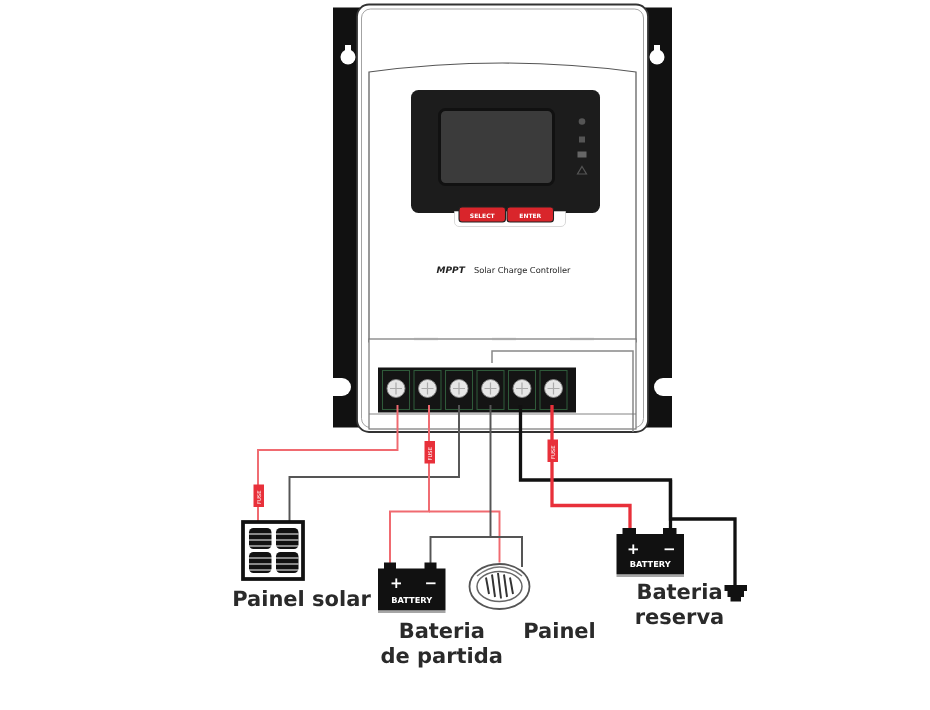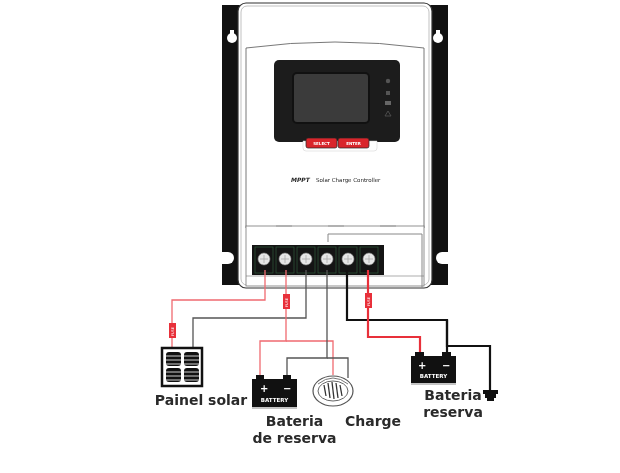--- a/index.html
+++ b/index.html
@@ -179,21 +179,21 @@
   </g>
 
   <g>
     <path d="M483 390 h15 v4 h-2 v4 h-2 v3 h-7 v-3 h-2 v-4 h-2 z" fill="#111"></path>
   </g>
 </svg>
 
 <div class="lbl" style="left:134px; top:392px; width:96px;">Painel solar</div>
 <div class="lbl" style="left:228px; top:413px; width:95px;">
   <div>Bateria</div>
-  <div>de reserva</div>
+  <div>de partida</div>
 </div>
 <div class="lbl" style="left:318px; top:413px; width:72px;">
-  <div>Charge</div>
+  <div>Painel</div>
 </div>
 <div class="lbl" style="left:398px; top:387px; width:72px;">
   <div>Bateria</div>
   <div>reserva</div>
 </div>
 
 </body></html>

